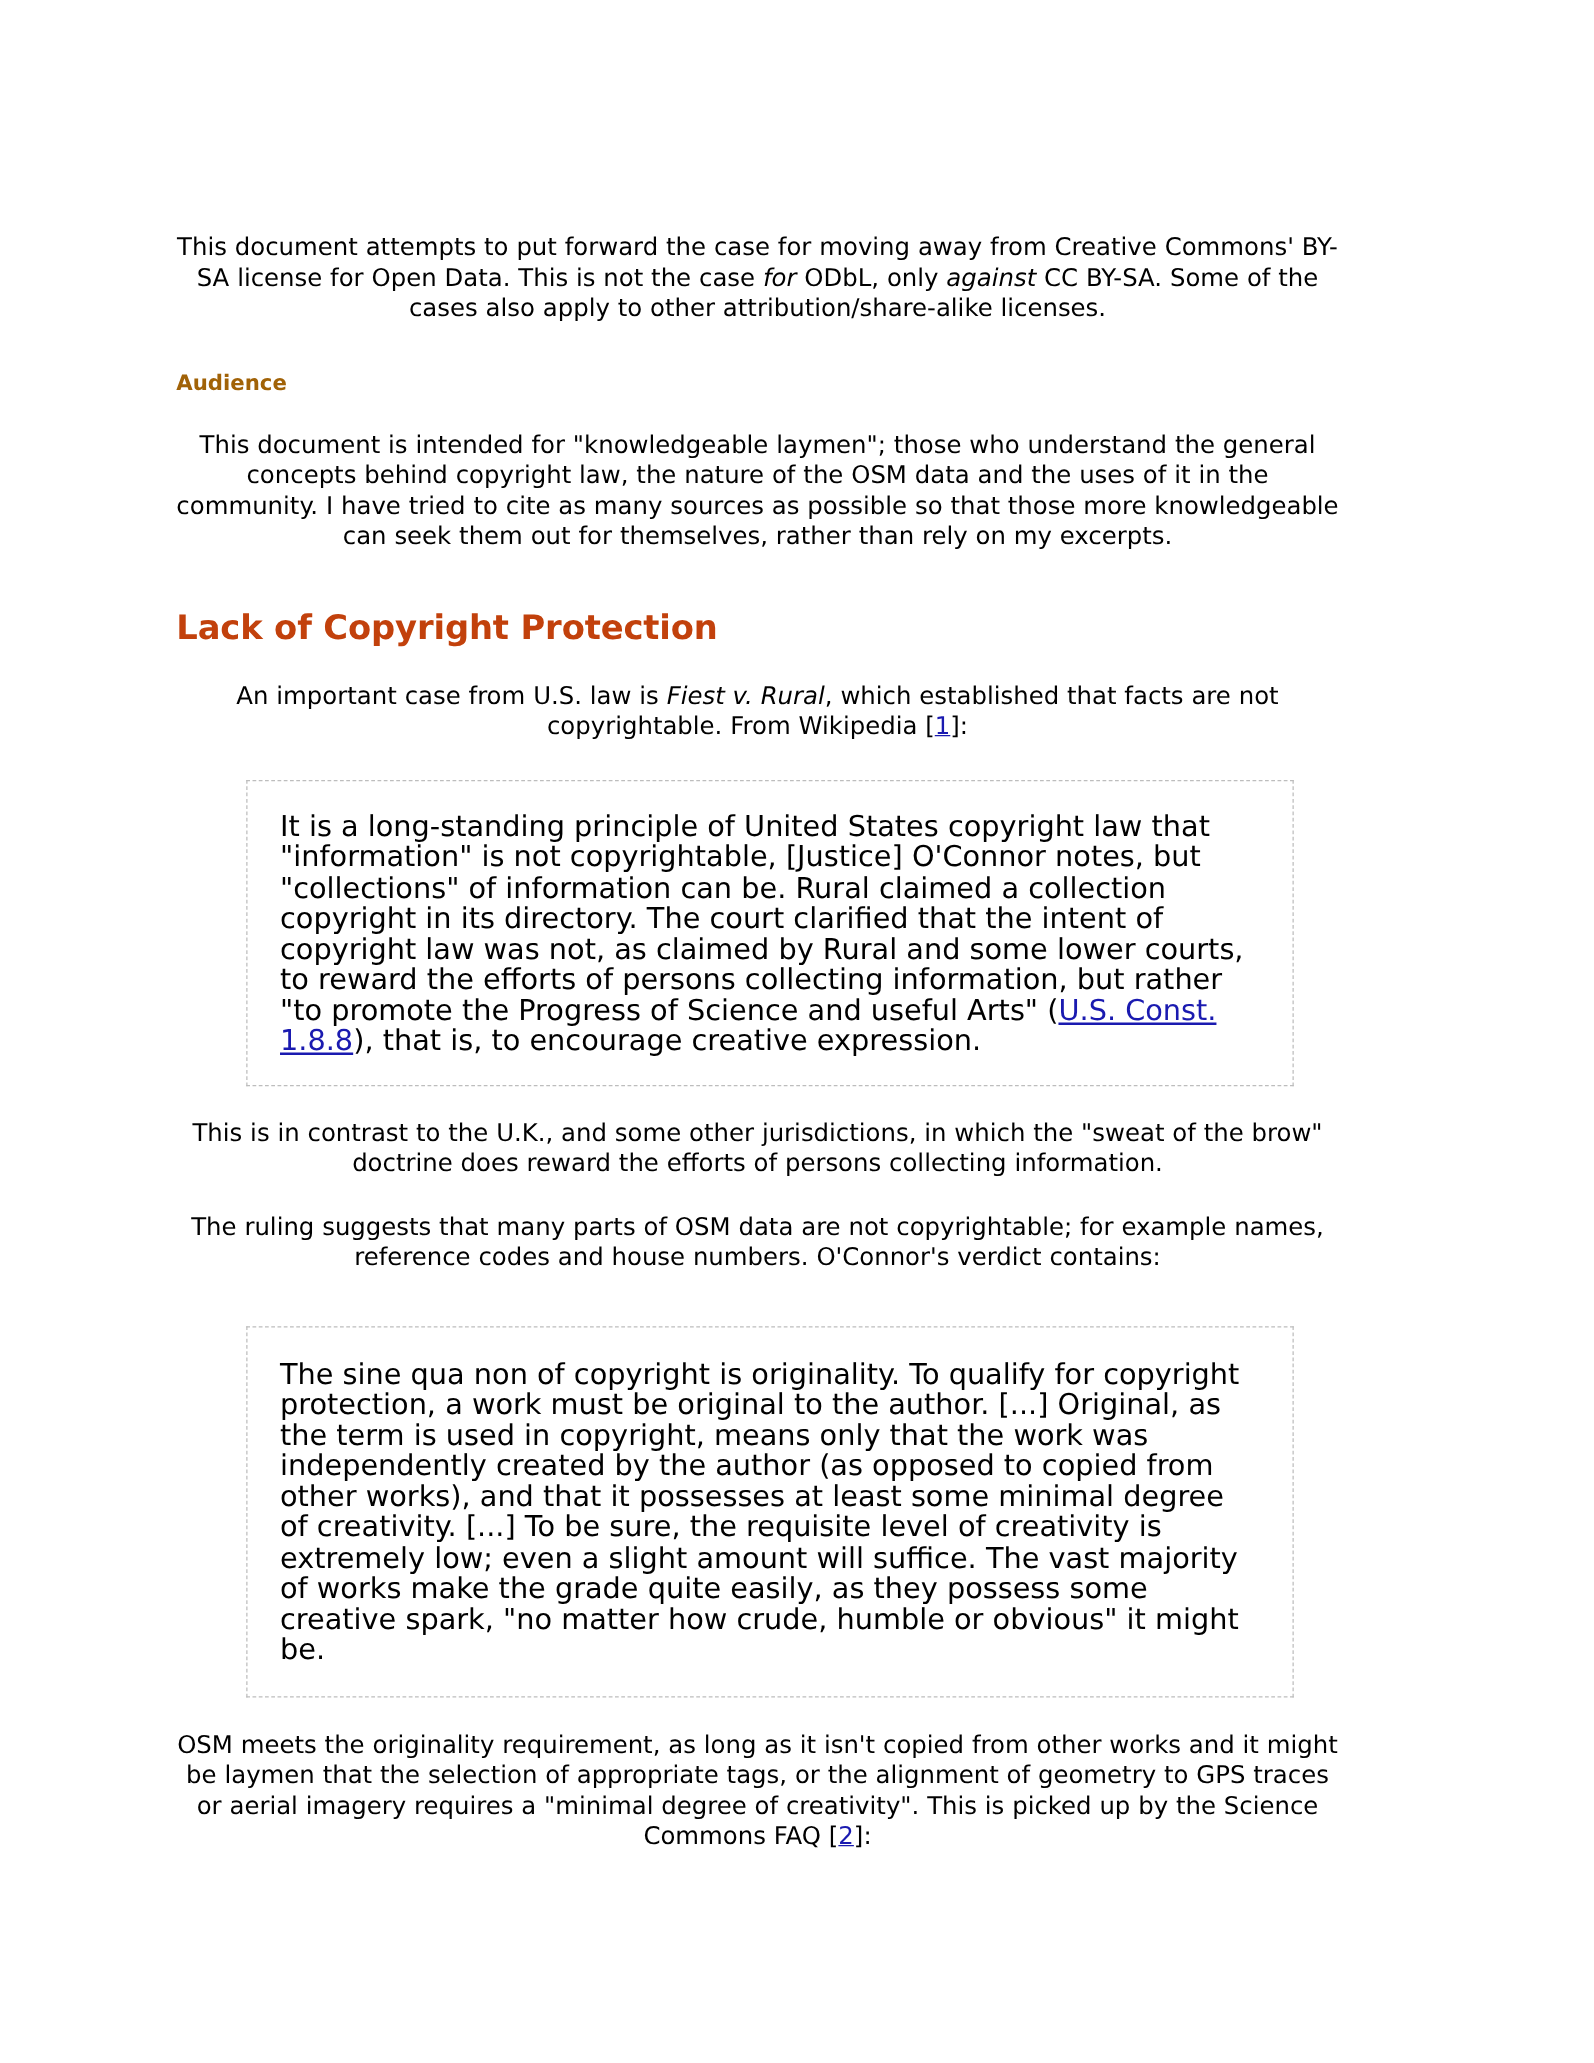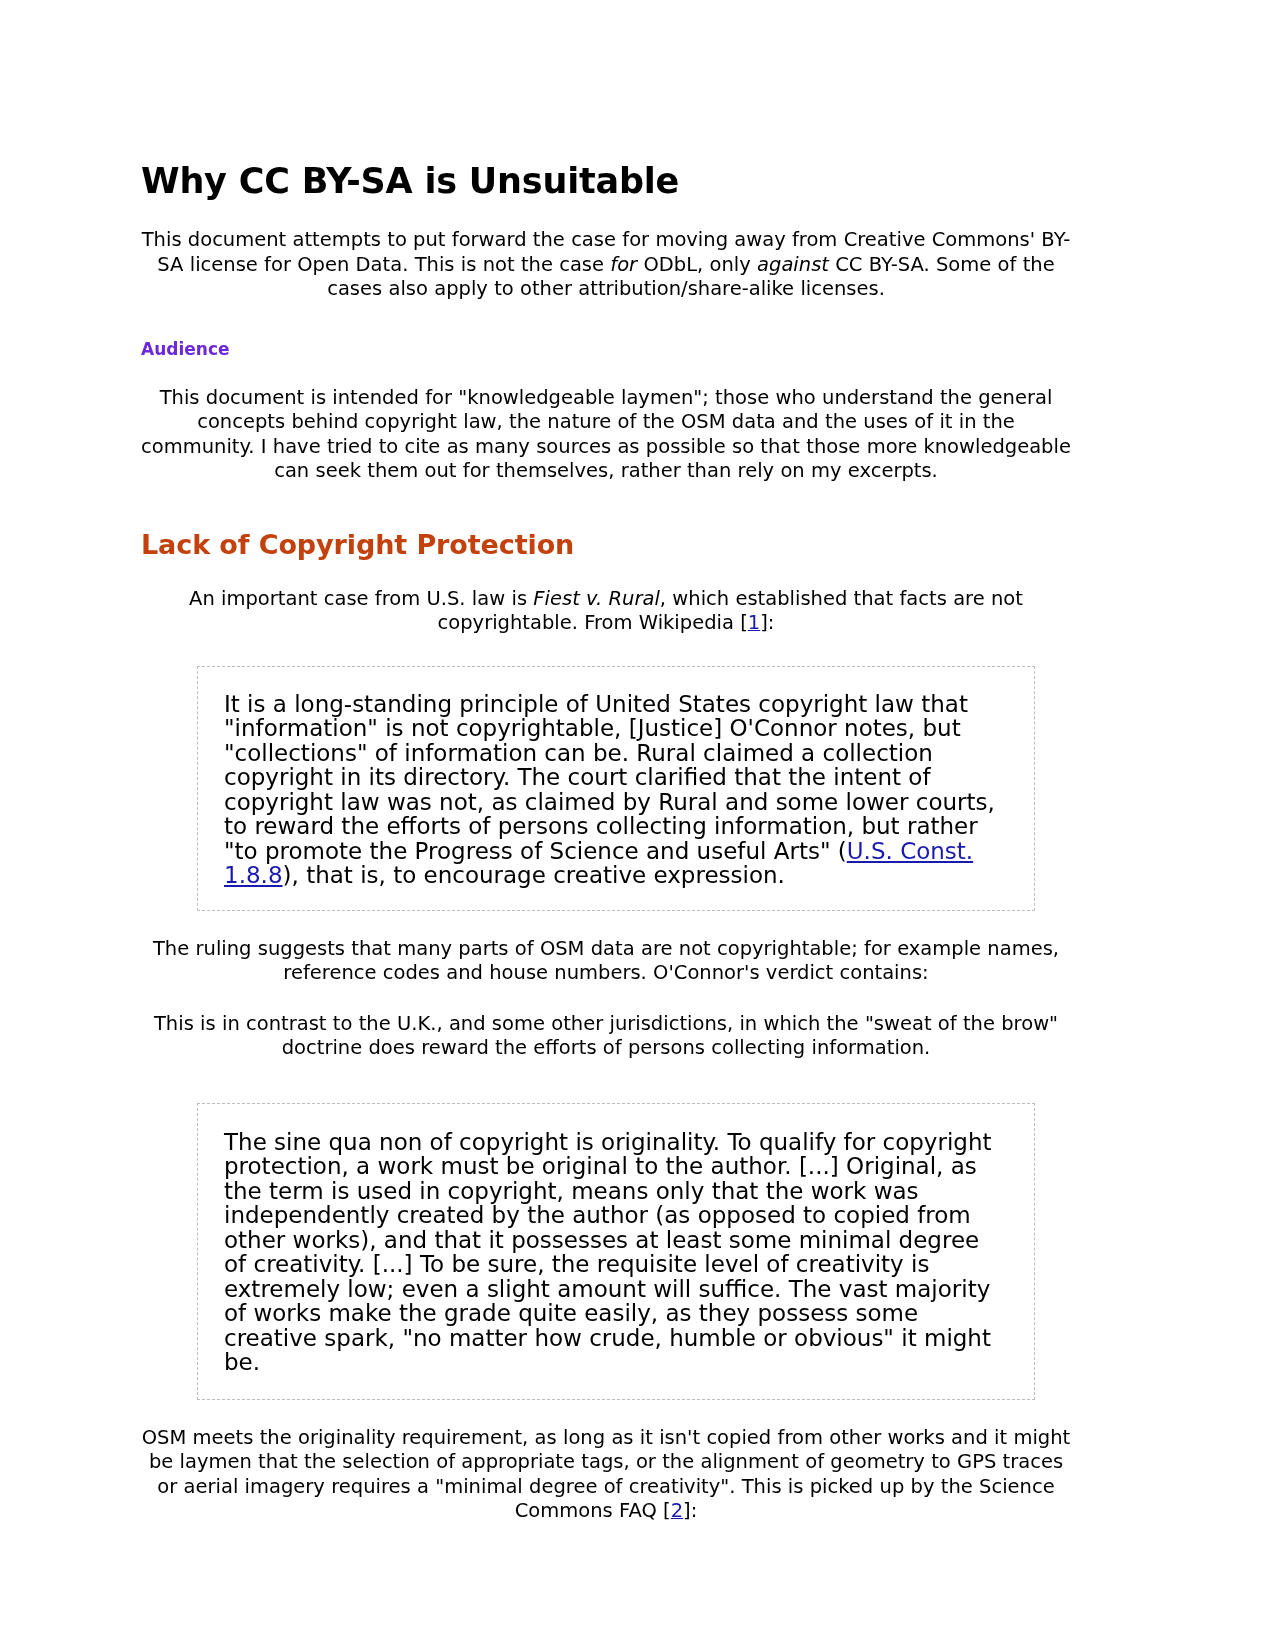--- a/index.html
+++ b/index.html
@@ -44,21 +44,21 @@
     font-weight: bold;
     margin: 44px 0 0 0;
     letter-spacing: -0.1px;
     color: #c2410c;
   }
   h3.sub-heading {
     font-size: 17px;
     line-height: 22px;
     font-weight: bold;
     margin: 36px 0 0 0;
-    color: #6d28d9;
+    color: #a16207;
   }
   p.body-text {
     font-size: 19.5px;
     line-height: 24.5px;
     margin: 26px 0 0 0;
     text-align: center;
     color: #000;
     word-spacing: 0.1px;
   }
   .quote-box {
@@ -91,39 +91,38 @@
   a.ref-link {
     font-weight: normal;
   }
 </style>
 </head>
 <body>
 
 <div class="page">
   <div class="content">
 
-    <h1 class="doc-title">Why CC BY-SA is Unsuitable</h1>
 
     <p class="body-text"><span>This document attempts to put forward the case for moving away from Creative Commons' BY-SA license for Open Data. This is not the case </span><i>for</i><span> ODbL, only </span><i>against</i><span> CC BY-SA. Some of the cases also apply to other attribution/share-alike licenses.</span></p>
 
     <h3 class="sub-heading">Audience</h3>
 
     <p class="body-text">This document is intended for "knowledgeable laymen"; those who understand the general concepts behind copyright law, the nature of the OSM data and the uses of it in the community. I have tried to cite as many sources as possible so that those more knowledgeable can seek them out for themselves, rather than rely on my excerpts.</p>
 
     <h2 class="section-heading">Lack of Copyright Protection</h2>
 
     <p class="body-text"><span>An important case from U.S. law is </span><i>Fiest v. Rural</i><span>, which established that facts are not copyrightable. From Wikipedia [</span><a class="ref-link" href="#">1</a><span>]:</span></p>
 
     <div class="quote-box">
       <p><span>It is a long-standing principle of United States copyright law that "information" is not copyrightable, [Justice] O'Connor notes, but "collections" of information can be. Rural claimed a collection copyright in its directory. The court clarified that the intent of copyright law was not, as claimed by Rural and some lower courts, to reward the efforts of persons collecting information, but rather "to promote the Progress of Science and useful Arts" (</span><a class="inline-link" href="#">U.S. Const. 1.8.8</a><span>), that is, to encourage creative expression.</span></p>
     </div>
 
+    <p class="body-text">This is in contrast to the U.K., and some other jurisdictions, in which the "sweat of the brow" doctrine does reward the efforts of persons collecting information.</p>
+
     <p class="body-text">The ruling suggests that many parts of OSM data are not copyrightable; for example names, reference codes and house numbers. O'Connor's verdict contains:</p>
-
-    <p class="body-text">This is in contrast to the U.K., and some other jurisdictions, in which the "sweat of the brow" doctrine does reward the efforts of persons collecting information.</p>
 
     <div class="quote-box second">
       <p>The sine qua non of copyright is originality. To qualify for copyright protection, a work must be original to the author. [...] Original, as the term is used in copyright, means only that the work was independently created by the author (as opposed to copied from other works), and that it possesses at least some minimal degree of creativity. [...] To be sure, the requisite level of creativity is extremely low; even a slight amount will suffice. The vast majority of works make the grade quite easily, as they possess some creative spark, "no matter how crude, humble or obvious" it might be.</p>
     </div>
 
     <p class="body-text"><span>OSM meets the originality requirement, as long as it isn't copied from other works and it might be laymen that the selection of appropriate tags, or the alignment of geometry to GPS traces or aerial imagery requires a "minimal degree of creativity". This is picked up by the Science Commons FAQ [</span><a class="ref-link" href="#">2</a><span>]:</span></p>
 
   </div>
 </div>
 

